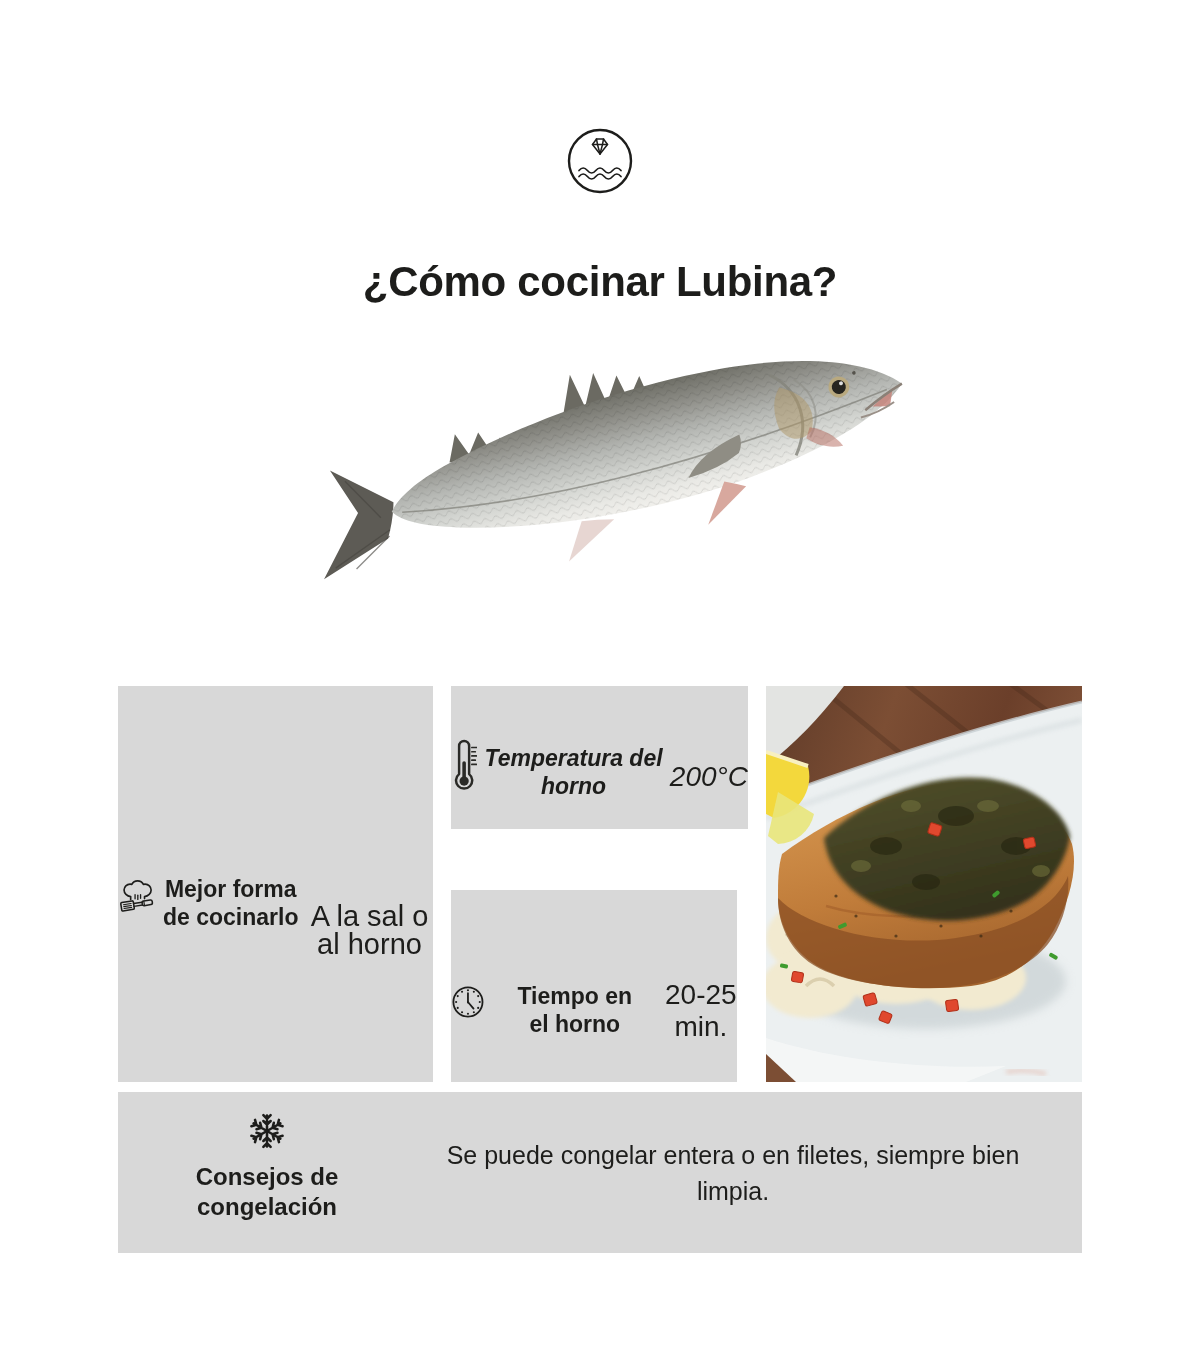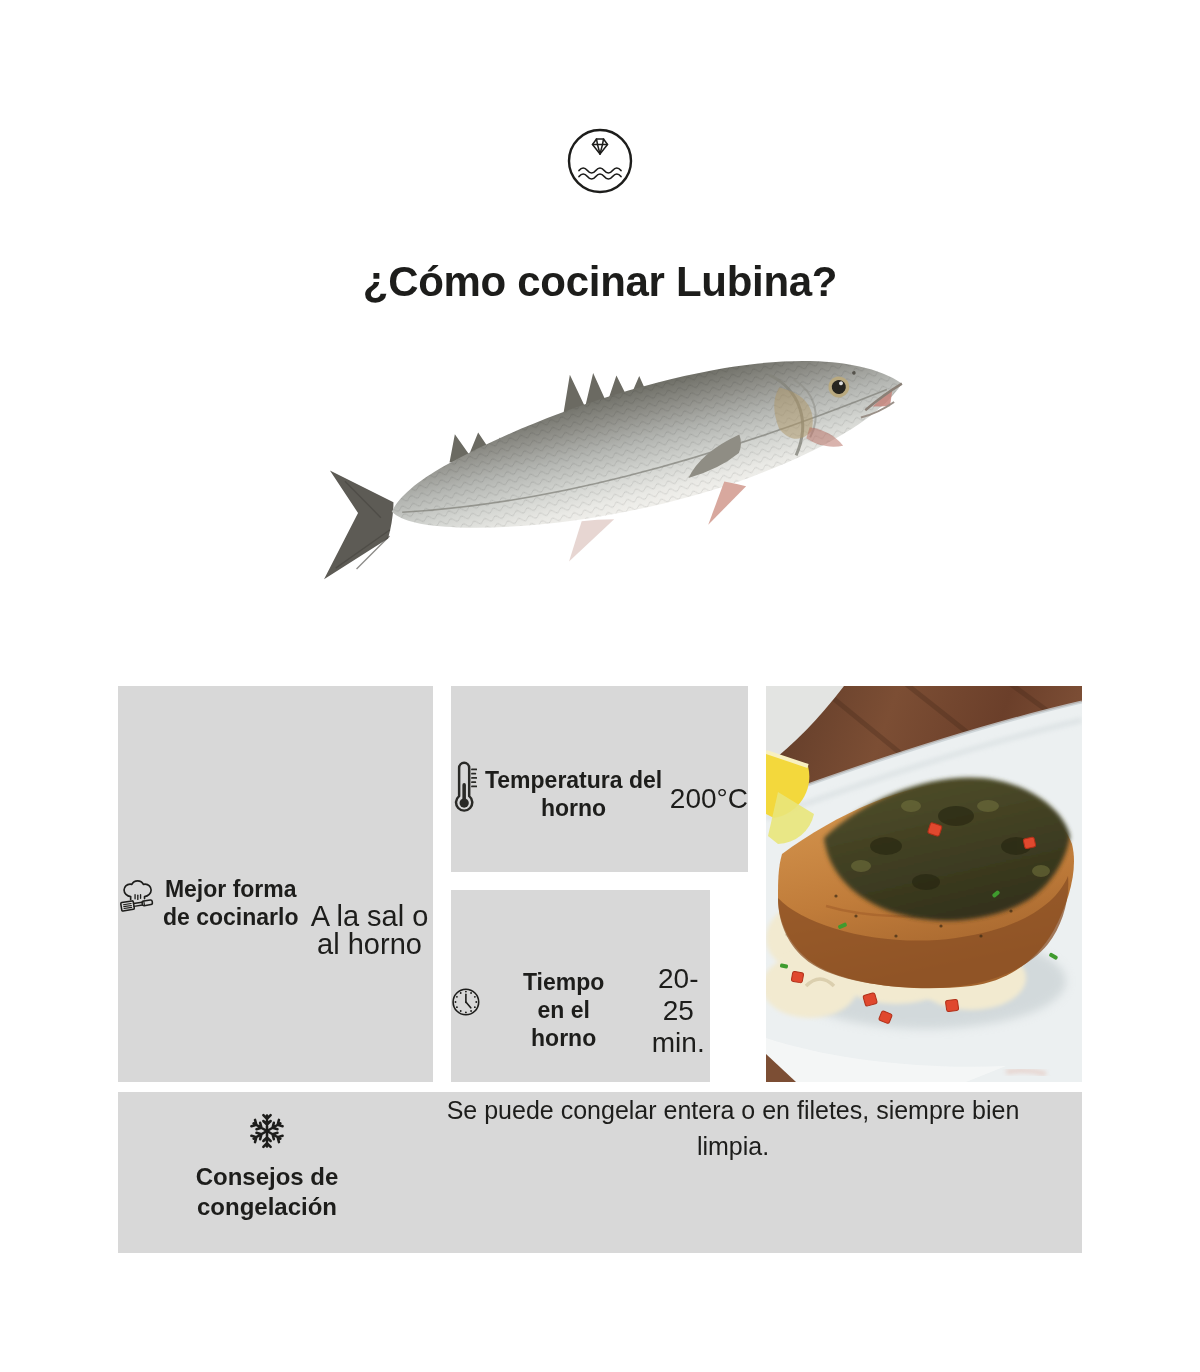--- a/index.html
+++ b/index.html
@@ -12,22 +12,22 @@
   }
   .logo-wrap { position:absolute; top:127px; left:566px; width:68px; height:68px; }
   .title {
     position:absolute; top:230px; left:0; width:100%;
     text-align:center; font-size:42px; font-weight:bold; letter-spacing:-0.3px;
   }
   .hero-fish { position:absolute; top:330px; left:282px; width:640px; height:340px; }
 
   .card { position:absolute; background:#d8d8d8; display:flex; flex-direction:row; align-items:center; }
   .card-method { left:118px; top:686px; width:315px; height:396px; padding-top:27px; box-sizing:border-box; }
-  .card-temp   { left:451px; top:686px; width:297px; height:186px; padding-top:17px; box-sizing:border-box; }
-  .card-time   { left:451px; top:890px; width:259px; height:192px; padding-top:32px; box-sizing:border-box;gap:32px; }
+  .card-temp   { left:451px; top:686px; width:297px; height:143px; padding-top:17px; box-sizing:border-box;font-style:italic; }
+  .card-time   { left:451px; top:890px; width:286px; height:192px; padding-top:32px; box-sizing:border-box;gap:32px; }
   .dish-photo  { position:absolute; left:766px; top:686px; width:316px; height:396px; }
 
   .card-heading { font-size:23px; font-weight:bold; text-align:center; line-height:28px; }
   .card-method .card-heading { margin-top:10px; }
   .card-temp   .card-heading { margin-top:12px; }
   .card-time   .card-heading { margin-top:16px; }
   .card-value  { text-align:center; }
   .card-method .card-value { margin-top:64px; font-size:29px; line-height:28px; }
   .card-temp   .card-value { margin-top:22px; font-size:28px; line-height:30px; }
   .card-time   .card-value { margin-top:17px; font-size:28px; line-height:32px; }
@@ -35,21 +35,21 @@
   .tip-box {
     position:absolute; left:118px; top:1092px; width:964px; height:161px;
     background:#d8d8d8; display:flex; align-items:stretch;
   }
   .tip-label {
     width:298px; flex:0 0 298px; display:flex; flex-direction:column;
     align-items:center; padding-top:19px; box-sizing:border-box;
   }
   .tip-heading { margin-top:11px; font-size:24px; font-weight:bold; line-height:30px; text-align:center; width:190px; }
   .tip-text-wrap {
-    flex:1; display:flex; align-items:flex-start; justify-content:center;
+    flex:1; display:flex; align-items:center; justify-content:center;
     padding-right:32px; box-sizing:border-box;
   }
   .tip-text { font-size:25px; line-height:36px; text-align:center; max-width:580px; }
 
   .footer-url {
     position:absolute; top:1272px; left:0; width:100%;
     text-align:center; font-size:29px;
   }
   svg { display:block; }
 </style>

